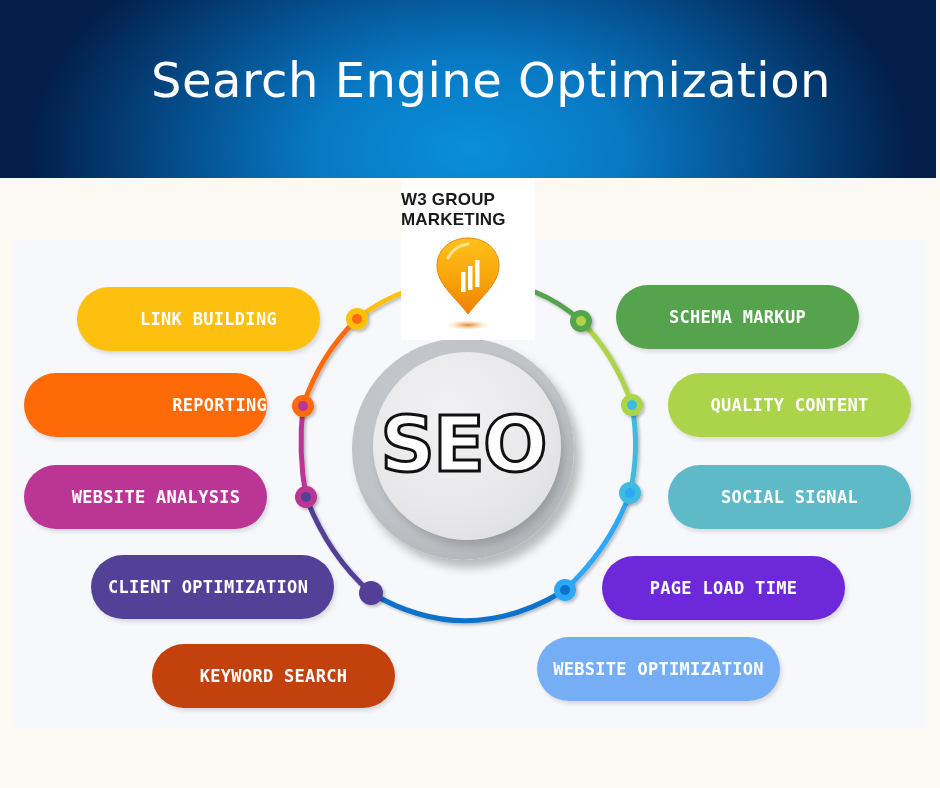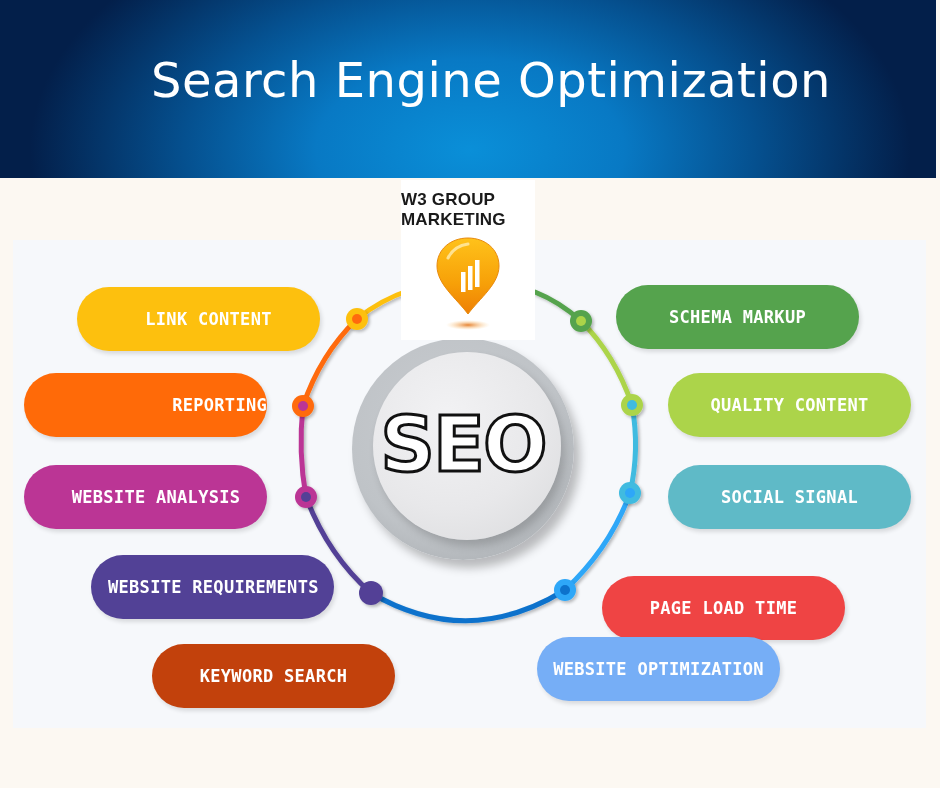--- a/index.html
+++ b/index.html
@@ -66,45 +66,45 @@
 </head>
 <body>
 
 <div class="banner">
   <div class="banner-title">Search Engine Optimization</div>
 </div>
 
 <div class="panel"></div>
 
 <div class="pill" style="left:77px; top:287px; width:243px; background:#fdc00e;">
-  <span style="margin-left:20px;">LINK CONTENT</span>
+  <span style="margin-left:20px;">LINK BUILDING</span>
 </div>
 <div class="pill" style="left:24px; top:373px; width:243px; background:#ff6a08; justify-content:flex-end; padding-left:61px;">
   <span>REPORTING</span>
 </div>
 <div class="pill" style="left:24px; top:465px; width:243px; background:#bb3595; justify-content:center; padding-left:21px;">
   <span>WEBSITE ANALYSIS</span>
 </div>
 <div class="pill" style="left:91px; top:555px; width:243px; background:#524196; justify-content:flex-start; padding-left:17px;">
-  <span>WEBSITE REQUIREMENTS</span>
+  <span>CLIENT OPTIMIZATION</span>
 </div>
 <div class="pill" style="left:152px; top:644px; width:243px; background:#c2410c;">
   <span>KEYWORD SEARCH</span>
 </div>
 
 <div class="pill" style="left:616px; top:285px; width:243px; background:#55a34d;">
   <span>SCHEMA MARKUP</span>
 </div>
 <div class="pill" style="left:668px; top:373px; width:243px; background:#acd44a;">
   <span>QUALITY CONTENT</span>
 </div>
 <div class="pill" style="left:668px; top:465px; width:243px; background:#5fbac7;">
   <span>SOCIAL SIGNAL</span>
 </div>
-<div class="pill" style="left:602px; top:576px; width:243px; background:#ef4444;">
+<div class="pill" style="left:602px; top:556px; width:243px; background:#6d28d9;">
   <span>PAGE LOAD TIME</span>
 </div>
 <div class="pill" style="left:537px; top:637px; width:243px; background:#76aef6;">
   <span>WEBSITE OPTIMIZATION</span>
 </div>
 
 <svg class="ring" viewBox="0 0 940 788" xmlns="http://www.w3.org/2000/svg">
   <defs>
     <filter id="sh" x="-20%" y="-20%" width="140%" height="140%">
       <feDropShadow dx="2" dy="2" stdDeviation="1.5" flood-color="#000" flood-opacity="0.25"></feDropShadow>

